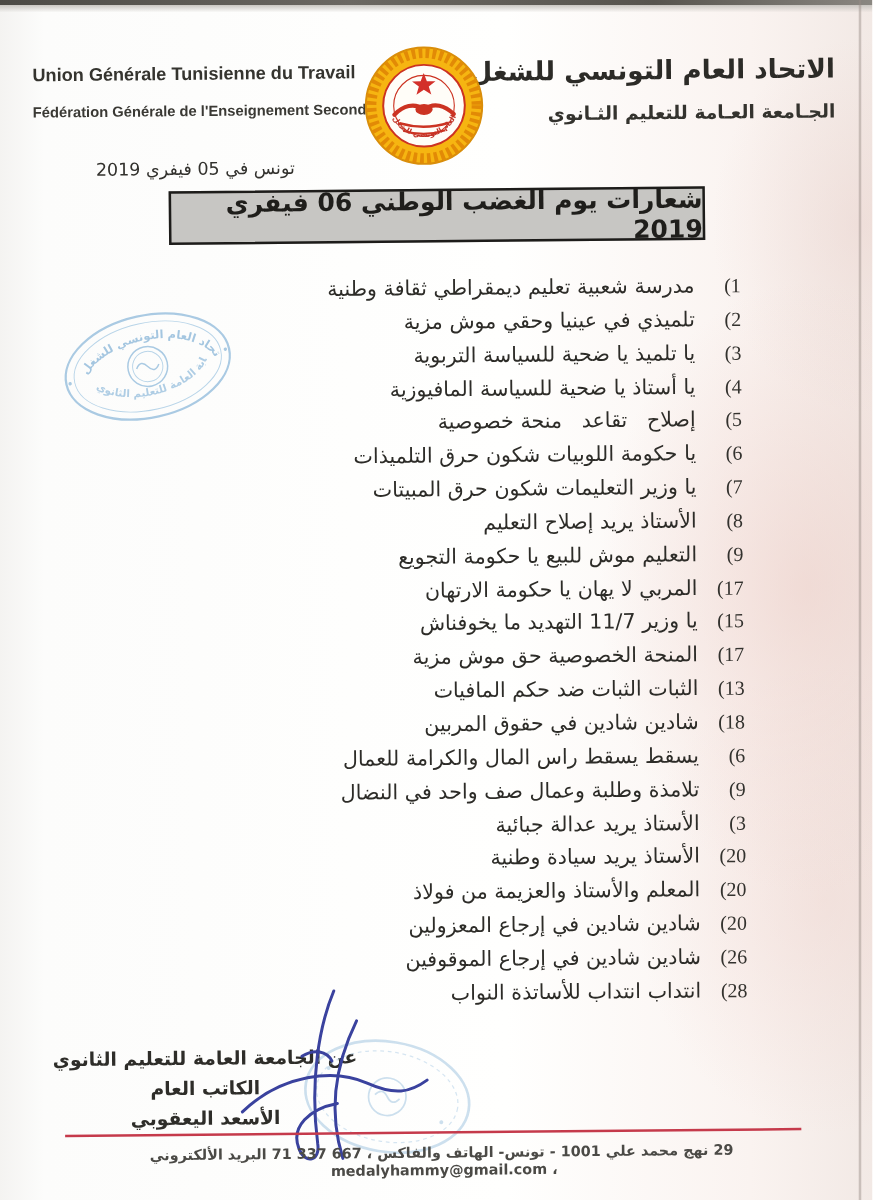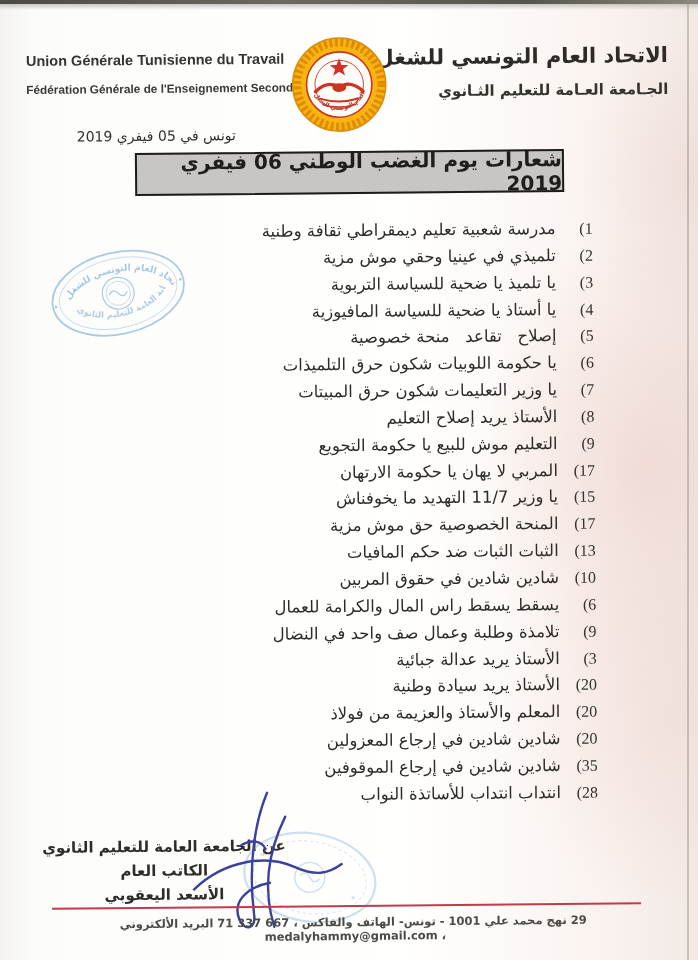--- a/index.html
+++ b/index.html
@@ -171,21 +171,21 @@
     <span class="slogan-num" dir="ltr">(17</span>
     <span class="slogan-text">المنحة الخصوصية حق موش مزية</span>
   </div>
 
   <div class="slogan-row">
     <span class="slogan-num" dir="ltr">(13</span>
     <span class="slogan-text">الثبات الثبات ضد حكم المافيات</span>
   </div>
 
   <div class="slogan-row">
-    <span class="slogan-num" dir="ltr">(10</span>
+    <span class="slogan-num" dir="ltr">(18</span>
     <span class="slogan-text">شادين شادين في حقوق المربين</span>
   </div>
 
   <div class="slogan-row">
     <span class="slogan-num" dir="ltr">(6</span>
     <span class="slogan-text">يسقط يسقط راس المال والكرامة للعمال</span>
   </div>
 
   <div class="slogan-row">
     <span class="slogan-num" dir="ltr">(9</span>
@@ -206,21 +206,21 @@
     <span class="slogan-num" dir="ltr">(20</span>
     <span class="slogan-text">المعلم والأستاذ والعزيمة من فولاذ</span>
   </div>
 
   <div class="slogan-row">
     <span class="slogan-num" dir="ltr">(20</span>
     <span class="slogan-text">شادين شادين في إرجاع المعزولين</span>
   </div>
 
   <div class="slogan-row">
-    <span class="slogan-num" dir="ltr">(35</span>
+    <span class="slogan-num" dir="ltr">(26</span>
     <span class="slogan-text">شادين شادين في إرجاع الموقوفين</span>
   </div>
 
   <div class="slogan-row">
     <span class="slogan-num" dir="ltr">(28</span>
     <span class="slogan-text">انتداب انتداب للأساتذة النواب</span>
   </div>
 </div>
 
     <div class="sig-block">

